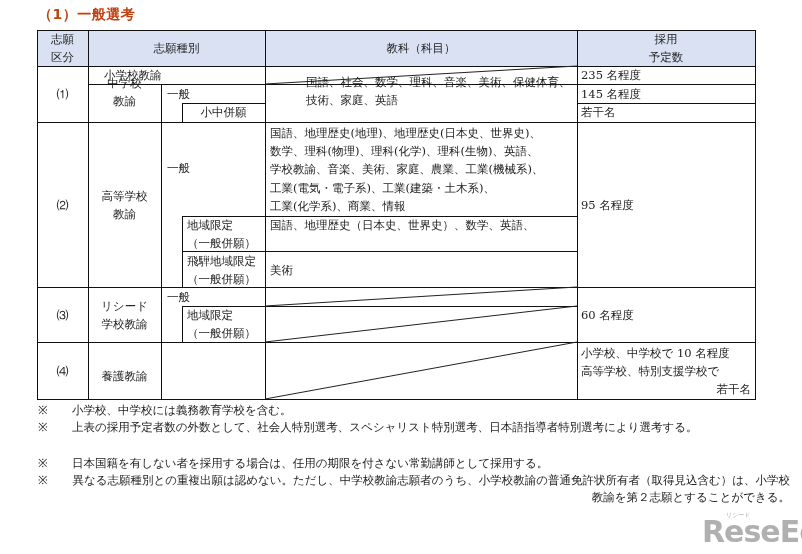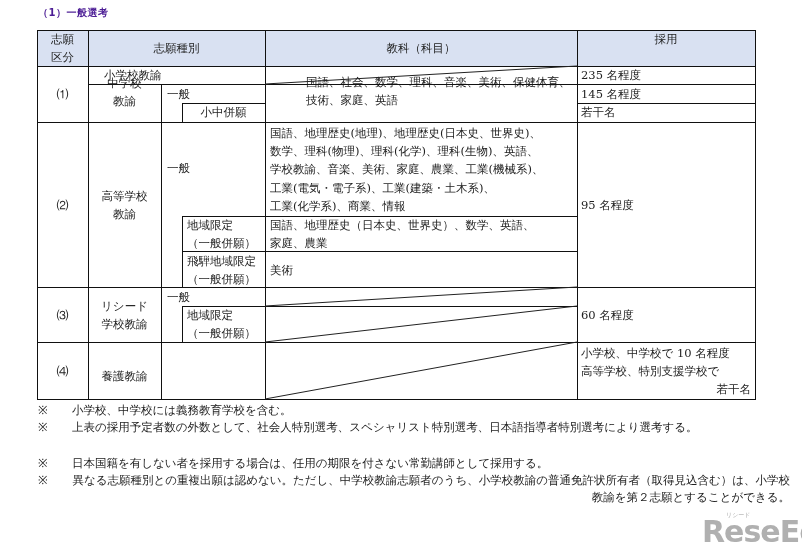--- a/index.html
+++ b/index.html
@@ -1,19 +1,19 @@
 <!DOCTYPE html>
 <html><head>
 <meta charset="utf-8">
 <style>
   html, body { margin:0; padding:0; background:#ffffff; }
   body { width:802px; height:554px; position:relative; overflow:hidden;
          font-family: "DejaVu Serif", "Liberation Serif", serif; color:#222; }
   .title { position:absolute; left:38px; top:6px; font-family:"DejaVu Sans","Liberation Sans",sans-serif;
-           font-size:10px; font-weight:bold; color:#4c1d95; letter-spacing:0.5px;text-align:right; }
+           font-size:14px; font-weight:bold; color:#c2410c; letter-spacing:0.5px;text-align:right; }
   .tbl { position:absolute; left:0; top:0; width:802px; height:472px; }
   .cell { position:absolute; font-size:11.5px; line-height:18px; box-sizing:border-box; white-space:nowrap; }
   .hdr { position:absolute; left:37px; top:30px; width:718px; height:36px; background:#d9e1f2; }
   .line { position:absolute; background:#111; }
   .h { height:1px; }
   .v { width:1px; }
   .center { text-align:center; }
   svg.diag { position:absolute; left:0; top:0; width:802px; height:554px; pointer-events:none; }
   .note { position:absolute; left:38px; font-size:11.5px; line-height:17px; color:#222; }
   .note .mark { position:absolute; left:0; }
@@ -32,20 +32,21 @@
   <div class="hdr"></div>
 
   <div class="cell center" style="left:37px;top:30px;width:51px;">
     <div>志願</div>
     <div>区分</div>
   </div>
   <div class="cell center" style="left:88px;top:39px;width:177px;">志願種別</div>
   <div class="cell center" style="left:265px;top:39px;width:312px;">教科（科目）</div>
   <div class="cell center" style="left:577px;top:30px;width:178px;">
     <div>採用</div>
+    <div>予定数</div>
   </div>
 
   <div class="cell center" style="left:37px;top:85px;width:51px;">⑴</div>
   <div class="cell" style="left:104px;top:66px;">小学校教諭</div>
   <div class="cell" style="left:581px;top:66px;">235 名程度</div>
   <div class="cell center" style="left:88px;top:74px;width:73px;">
     <div>中学校</div>
     <div>教諭</div>
   </div>
   <div class="cell" style="left:167px;top:85px;">一般</div>
@@ -70,21 +71,20 @@
     <div>工業(電気・電子系)、工業(建築・土木系)、</div>
     <div>工業(化学系)、商業、情報</div>
   </div>
   <div class="cell" style="left:581px;top:196px;">95 名程度</div>
   <div class="cell" style="left:187px;top:216px;">
     <div>地域限定</div>
     <div>（一般併願）</div>
   </div>
   <div class="cell" style="left:270px;top:216px;">
     <div>国語、地理歴史（日本史、世界史）、数学、英語、</div>
-    <div>家庭、農業</div>
   </div>
   <div class="cell" style="left:187px;top:252px;">
     <div>飛騨地域限定</div>
     <div>（一般併願）</div>
   </div>
   <div class="cell" style="left:270px;top:261px;">美術</div>
 
   <div class="cell center" style="left:37px;top:306px;width:51px;">⑶</div>
   <div class="cell center" style="left:88px;top:297px;width:73px;">
     <div>リシード</div>

